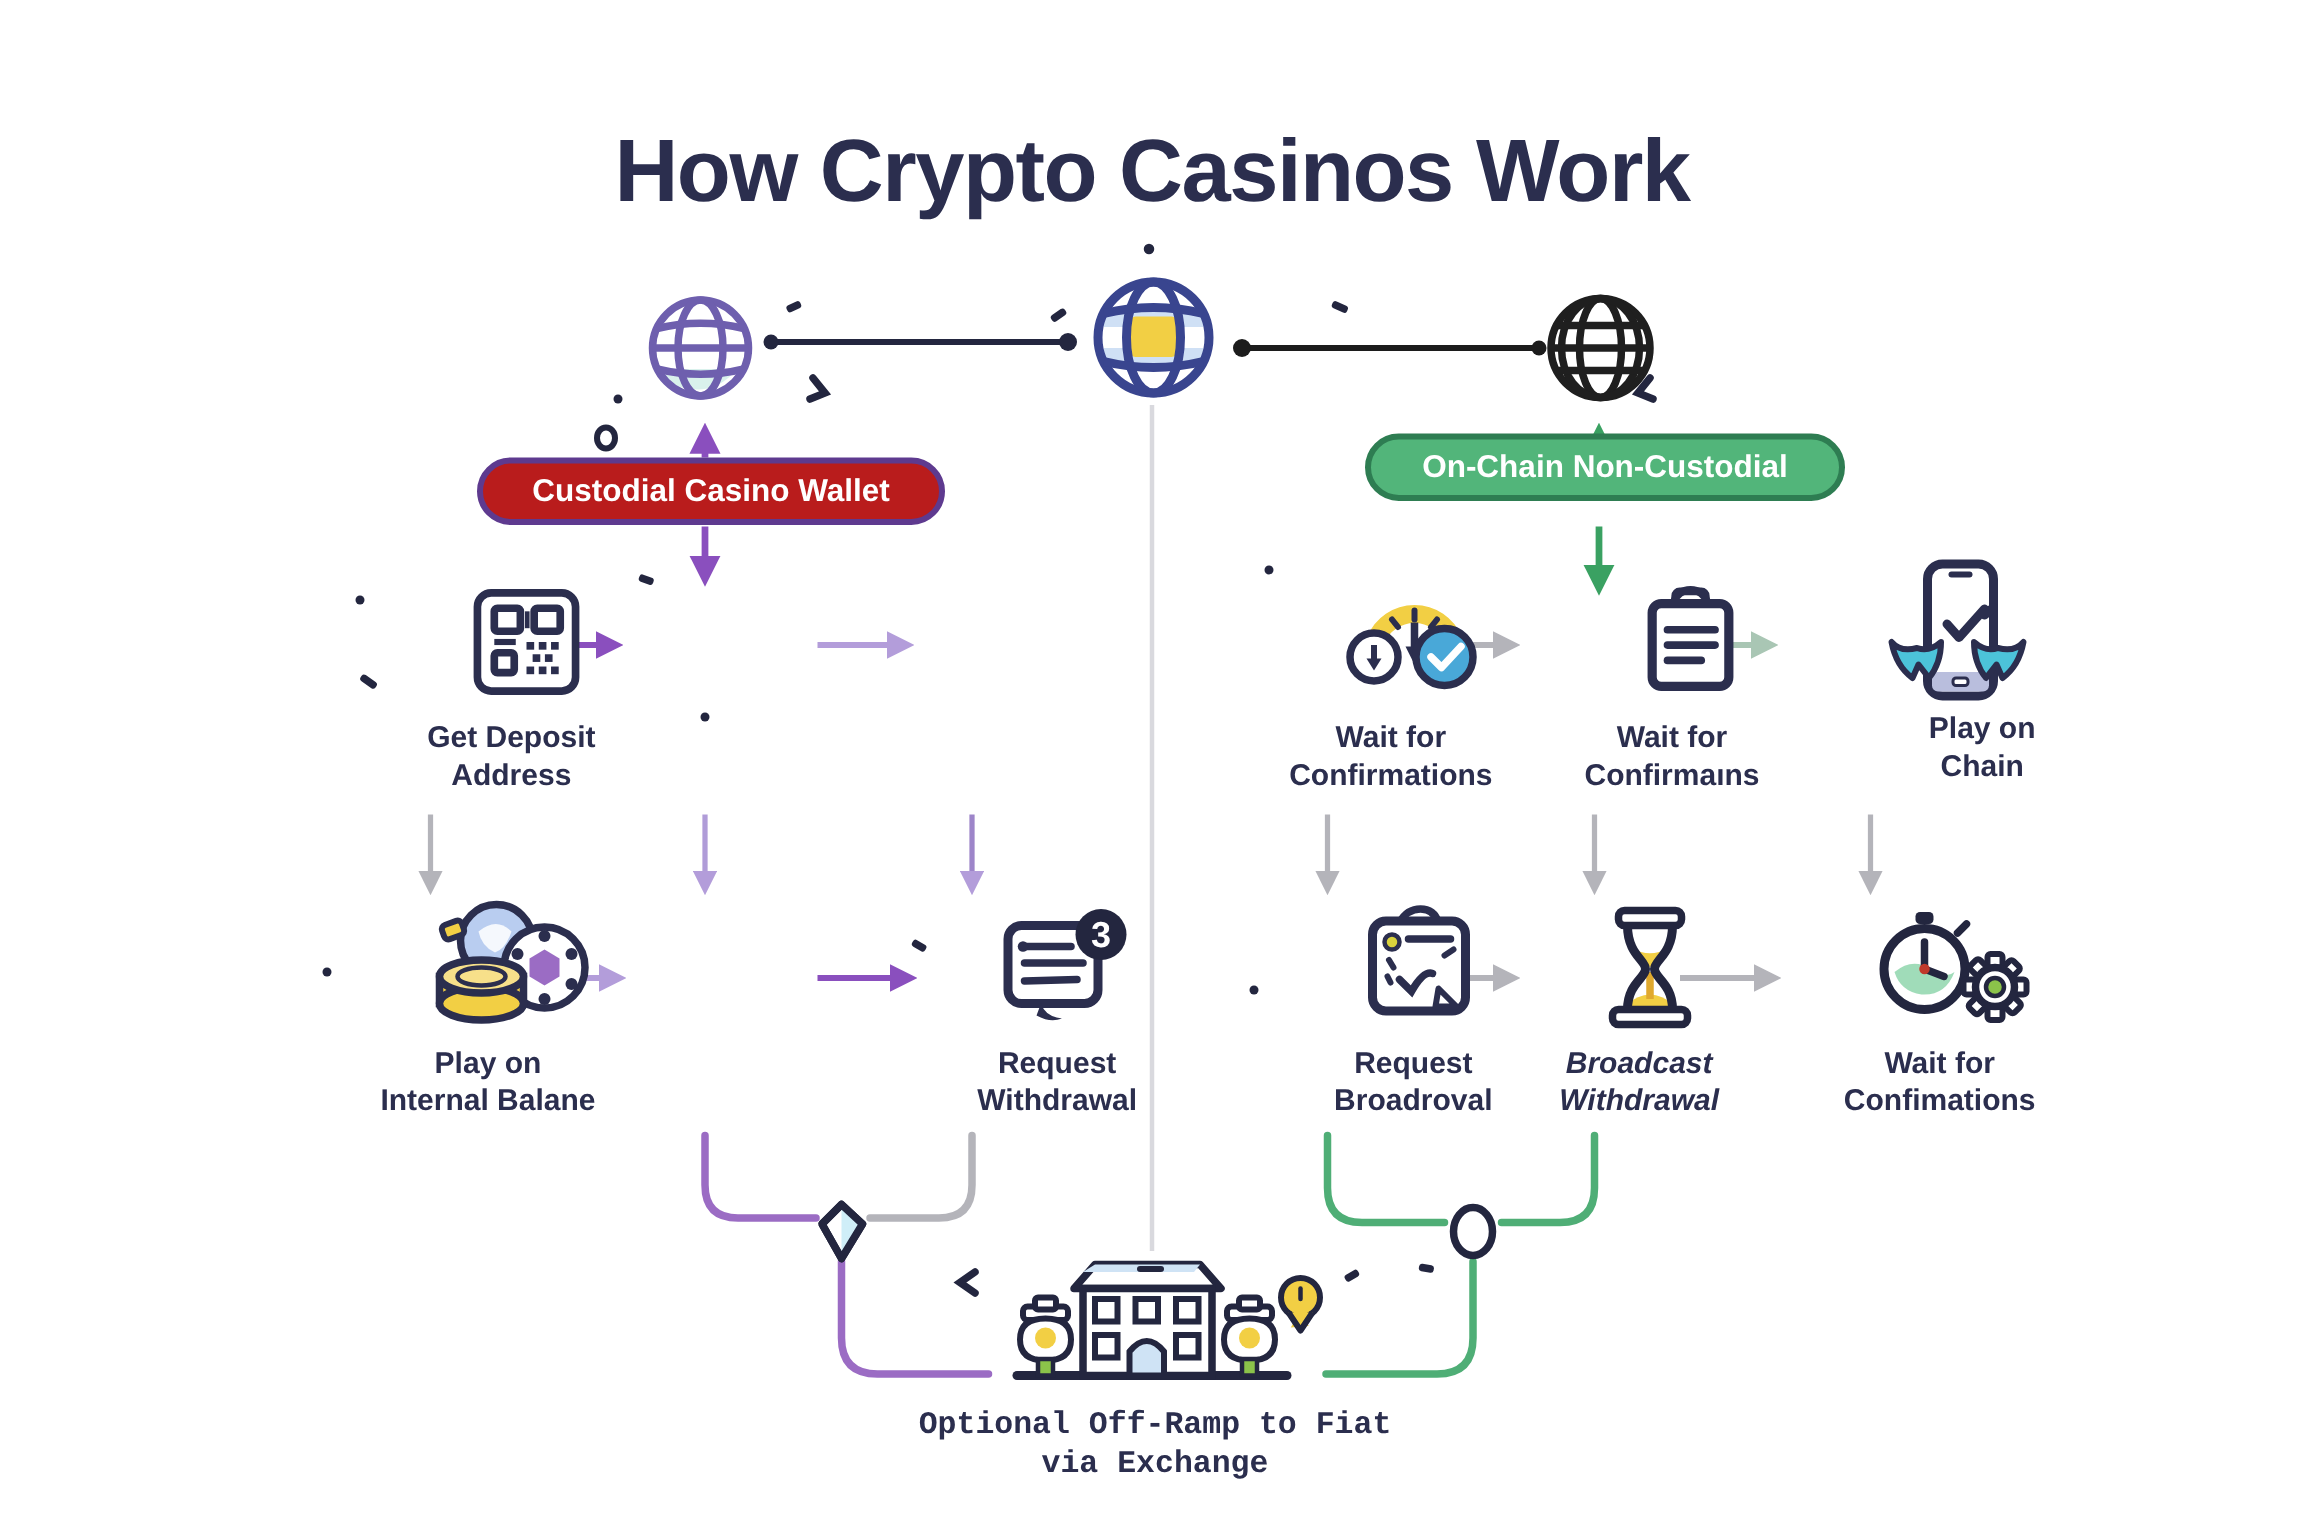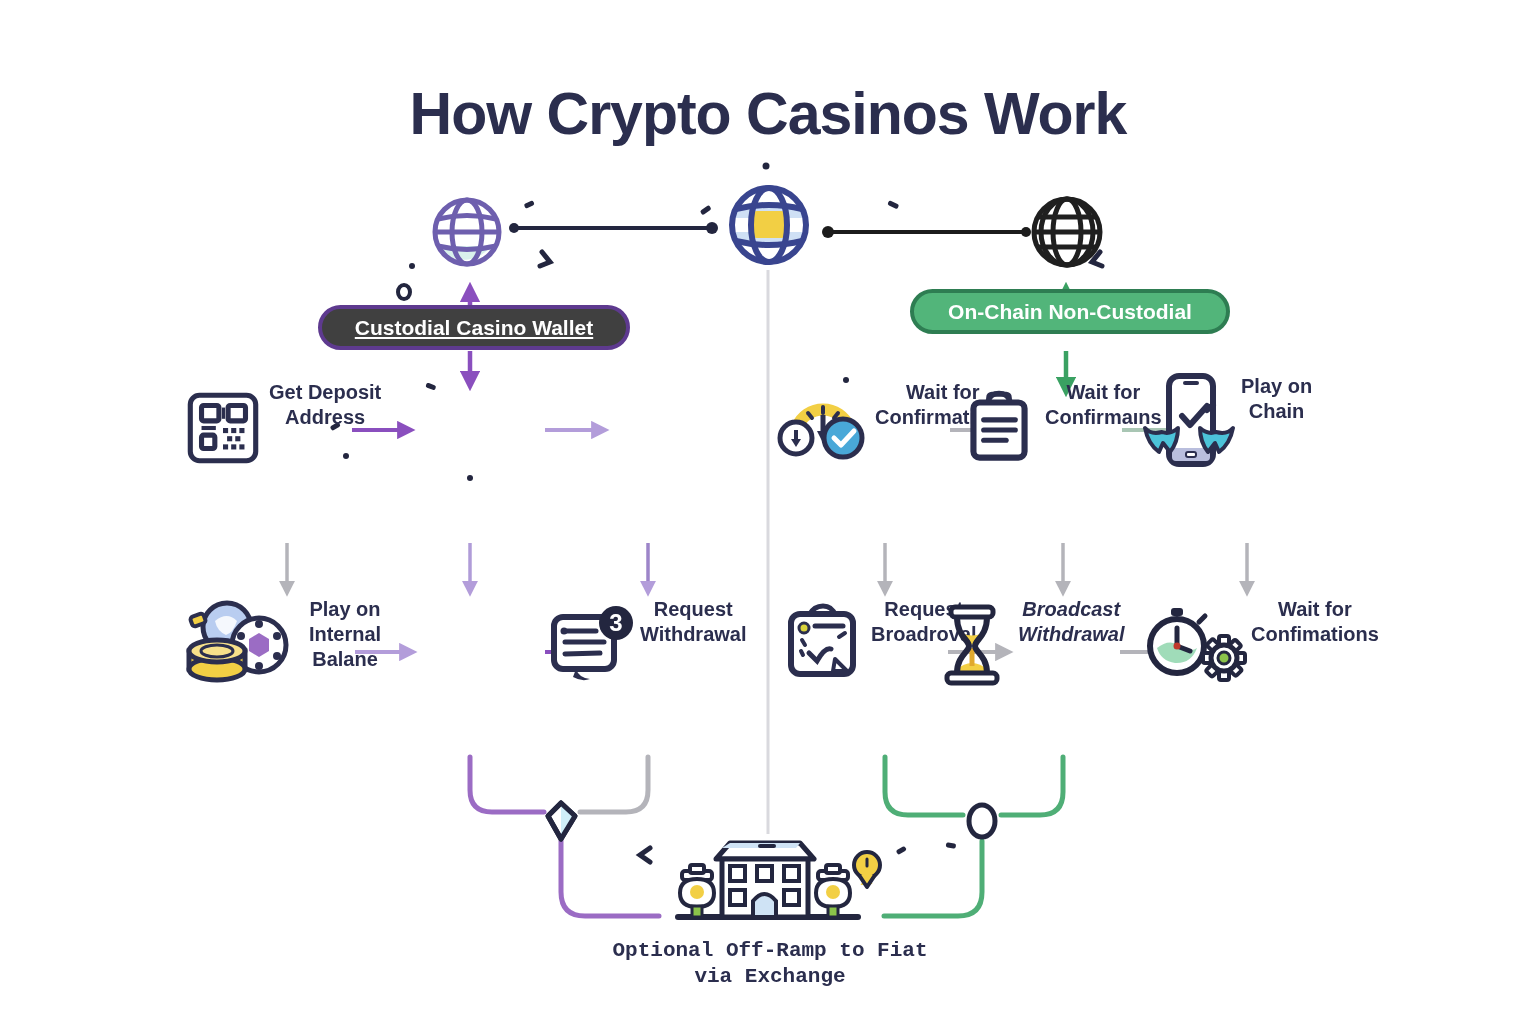--- a/index.html
+++ b/index.html
@@ -4,23 +4,23 @@
 <style>
   html,body{margin:0;padding:0;background:#fff;}
   .canvas{position:relative;width:1536px;height:1024px;background:#ffffff;overflow:hidden;
           font-family:"Liberation Sans","DejaVu Sans",sans-serif;color:#2b2e4e;}
   .title{position:absolute;left:0;top:36px;width:1536px;text-align:center;
          font-size:59px;font-weight:bold;letter-spacing:-1px;color:#2b2e4e;margin-top:44px;}
   .subtitle{position:absolute;left:0;top:102px;width:1536px;text-align:center;
             font-size:29px;font-weight:bold;color:#2b2e4e;}
   .pill{position:absolute;height:37px;border-radius:23px;display:flex;align-items:center;justify-content:center;
         font-size:21px;font-weight:bold;color:#ffffff;padding:0 10px;}
-  .pill.purple{left:318px;top:305px;width:284px;background:#404040;border:4px solid #5e3a8f;text-decoration:underline;}
+  .pill.purple{left:318px;top:305px;width:284px;background:#b91c1c;border:4px solid #5e3a8f;}
   .pill.green{left:910px;top:289px;width:292px;background:#52b57a;border:4px solid #2e7d52;}
-  .step{position:absolute;width:220px;display:flex;flex-direction:row;align-items:flex-start;}
+  .step{position:absolute;width:220px;display:flex;flex-direction:column;align-items:flex-end;}
   .icon-box{height:100px;display:flex;align-items:center;justify-content:center;}
   .step-label{margin-top:2px;text-align:center;font-size:20px;font-weight:bold;line-height:25px;
               color:#2b2e4e;white-space:pre-line;}
   .footer-caption{position:absolute;left:570px;top:938px;width:400px;text-align:center;
                   font-size:21px;font-weight:bold;line-height:26px;color:#2b2e4e;white-space:pre-line;font-family:Liberation Mono, monospace;}
   .abs{position:absolute;}
   svg{display:block;}
 </style>
 </head>
 <body>

